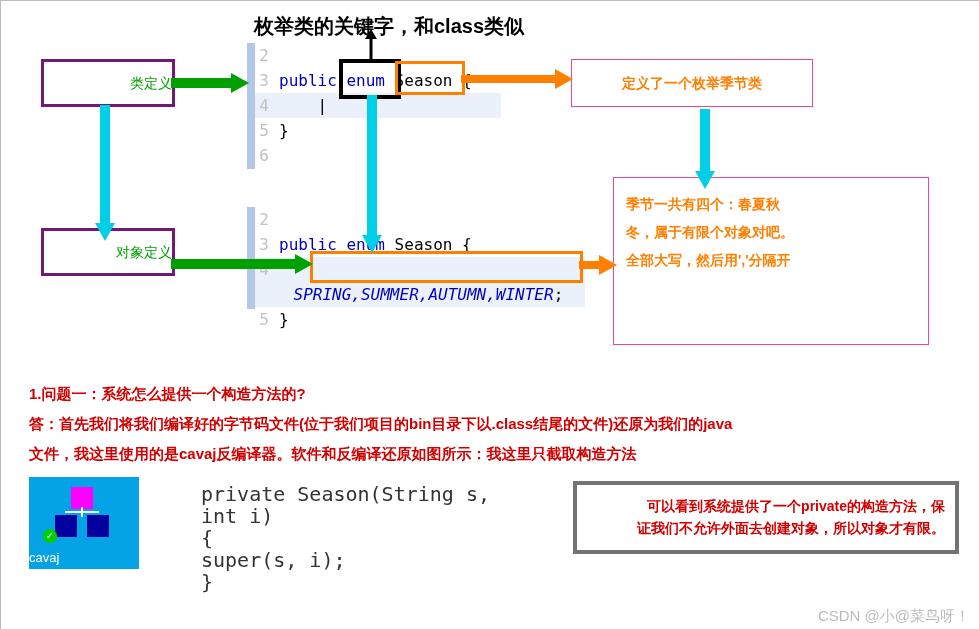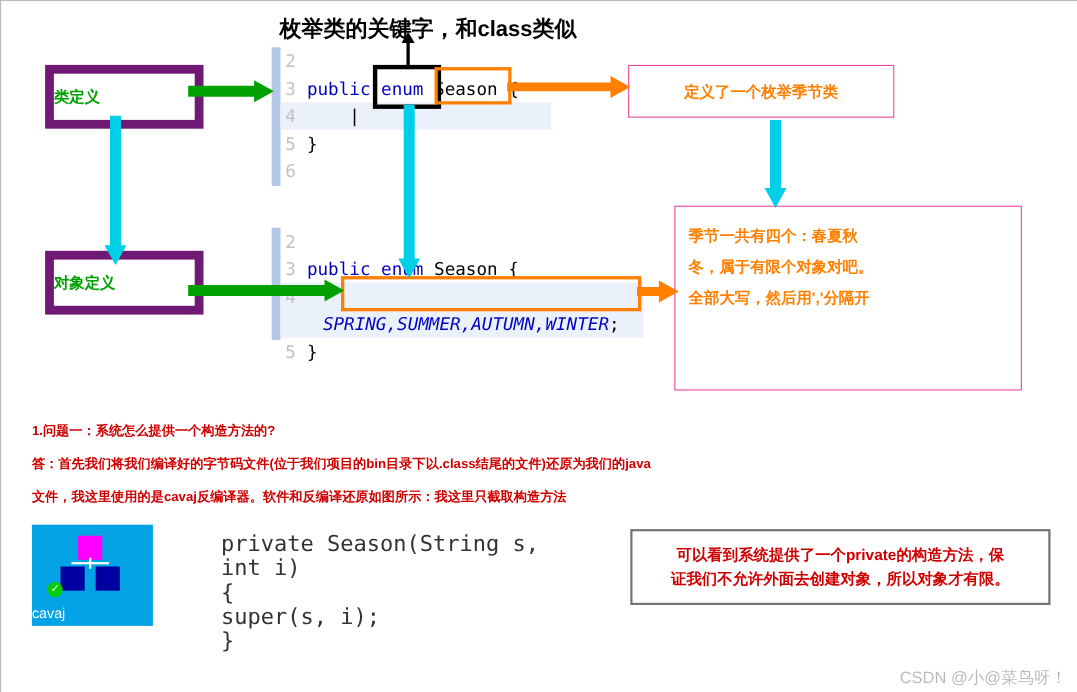--- a/index.html
+++ b/index.html
@@ -1,32 +1,32 @@
 <!DOCTYPE html>
 <html><head>
 <meta charset="utf-8">
 <style>
   html,body{margin:0;padding:0;font-family:"Microsoft YaHei","SimSun",Arial,sans-serif;font-size:14px;background:#fff;color:#000}
   .page{position:relative;width:979px;height:629px;border:1px solid #bbb}
-  .box-green{border:8px solid #701a75;position:absolute;text-align:left;font-weight:bold;color:#00a000;background:#fff}
+  .box-green{border:3px solid #701a75;position:absolute;text-align:right;font-weight:normal;color:#00a000;background:#fff}
   .box-orange{border:1px solid #ec4899;position:absolute;text-align:center;font-weight:bold;color:#ff7f00;background:#fff}
-  .box-red{border:2px solid #737373;position:absolute;text-align:center;font-weight:bold;color:#d00000;background:#fff;padding:10px;line-height:1.6}
+  .box-red{border:4px solid #737373;position:absolute;text-align:right;font-weight:bold;color:#d00000;background:#fff;padding:10px;line-height:1.6}
   .title-black{position:absolute;font-weight:bold;color:#000;font-size:20px}
   .code-pane{position:absolute;background:#fff;border-left:8px solid #b5c7e6;font-family:Consolas,monospace;font-size:16px;line-height:25px}
   .gutter{display:inline-block;width:14px;text-align:right;color:#c1c1c1;margin-right:10px;user-select:none}
   .kw-public{color:#0000c0}
   .kw-enum{color:#0000c0}
   .type{color:#000}
   .enum-val{color:#0000c0;font-style:italic}
   .cursor-line{background:#eaf1fb;display:block;width:100%}
   .black-box{border:4px solid #000;position:absolute;background:transparent}
   .orange-highlight{border:3px solid #ff7f00;position:absolute;background:transparent}
   .arrow{position:absolute}
   .arrow svg{display:block}
-  .qa{position:absolute;left:28px;width:900px;color:#d00000;font-weight:bold;line-height:2.0;font-size:12px}
+  .qa{position:absolute;left:28px;width:900px;color:#d00000;font-weight:bold;line-height:2.0;font-size:15px}
   .icon-box{position:absolute;width:110px;height:92px;background:#04a3e6;color:#fff;text-align:center;font-size:13px}
   .icon-inner{position:relative;width:100%;height:100%}
   .shape-pink{position:absolute;background:#ff00ff}
   .shape-blue-dark{position:absolute;background:#0000a0}
   .tick{position:absolute;border-radius:50%;width:14px;height:14px;background:#00d000;color:#fff;font-size:10px;line-height:14px}
   .decompile-pane{position:absolute;background:#fff;font-family:Consolas,monospace;font-size:20px;line-height:22px;color:#333;padding:4px 8px}
   .watermark{position:absolute;right:10px;bottom:4px;color:rgba(0,0,0,.28);font-size:15px}
 </style>
 </head>
 <body>
@@ -55,21 +55,21 @@
     <div><span class="gutter">2</span></div>
     <div><span class="gutter">3</span><span class="kw-public">public</span> <span class="kw-enum">enum</span> <span class="type">Season</span> <span>{</span></div>
     <div class="cursor-line"><span class="gutter">4</span>&nbsp;&nbsp;&nbsp;&nbsp;<span class="enum-val">SPRING,SUMMER,AUTUMN,WINTER</span><span>;</span></div>
     <div><span class="gutter">5</span><span>}</span></div>
   </div>
 
   <div class="orange-highlight" style="left:309px;top:250px;width:267px;height:26px"></div>
 
   <div class="box-green" style="left:40px;top:227px;width:128px;height:42px;line-height:42px">对象定义</div>
 
-  <div class="box-orange" style="left:612px;top:186px;width:290px;height:142px;text-align:left;padding:12px;line-height:2.0">
+  <div class="box-orange" style="left:612px;top:176px;width:290px;height:142px;text-align:left;padding:12px;line-height:2.0">
     <div>季节一共有四个：春夏秋</div>
     <div>冬，属于有限个对象对吧。</div>
     <div>全部大写，然后用','分隔开</div>
   </div>
 
   <div class="arrow" style="left:360px;top:28px">
     <svg width="20" height="34">
         <line x1="10" y1="34" x2="10" y2="8" stroke="#000" stroke-width="3"></line>
         <polygon points="10,0 4,10 16,10" fill="#000"></polygon>
       </svg>

